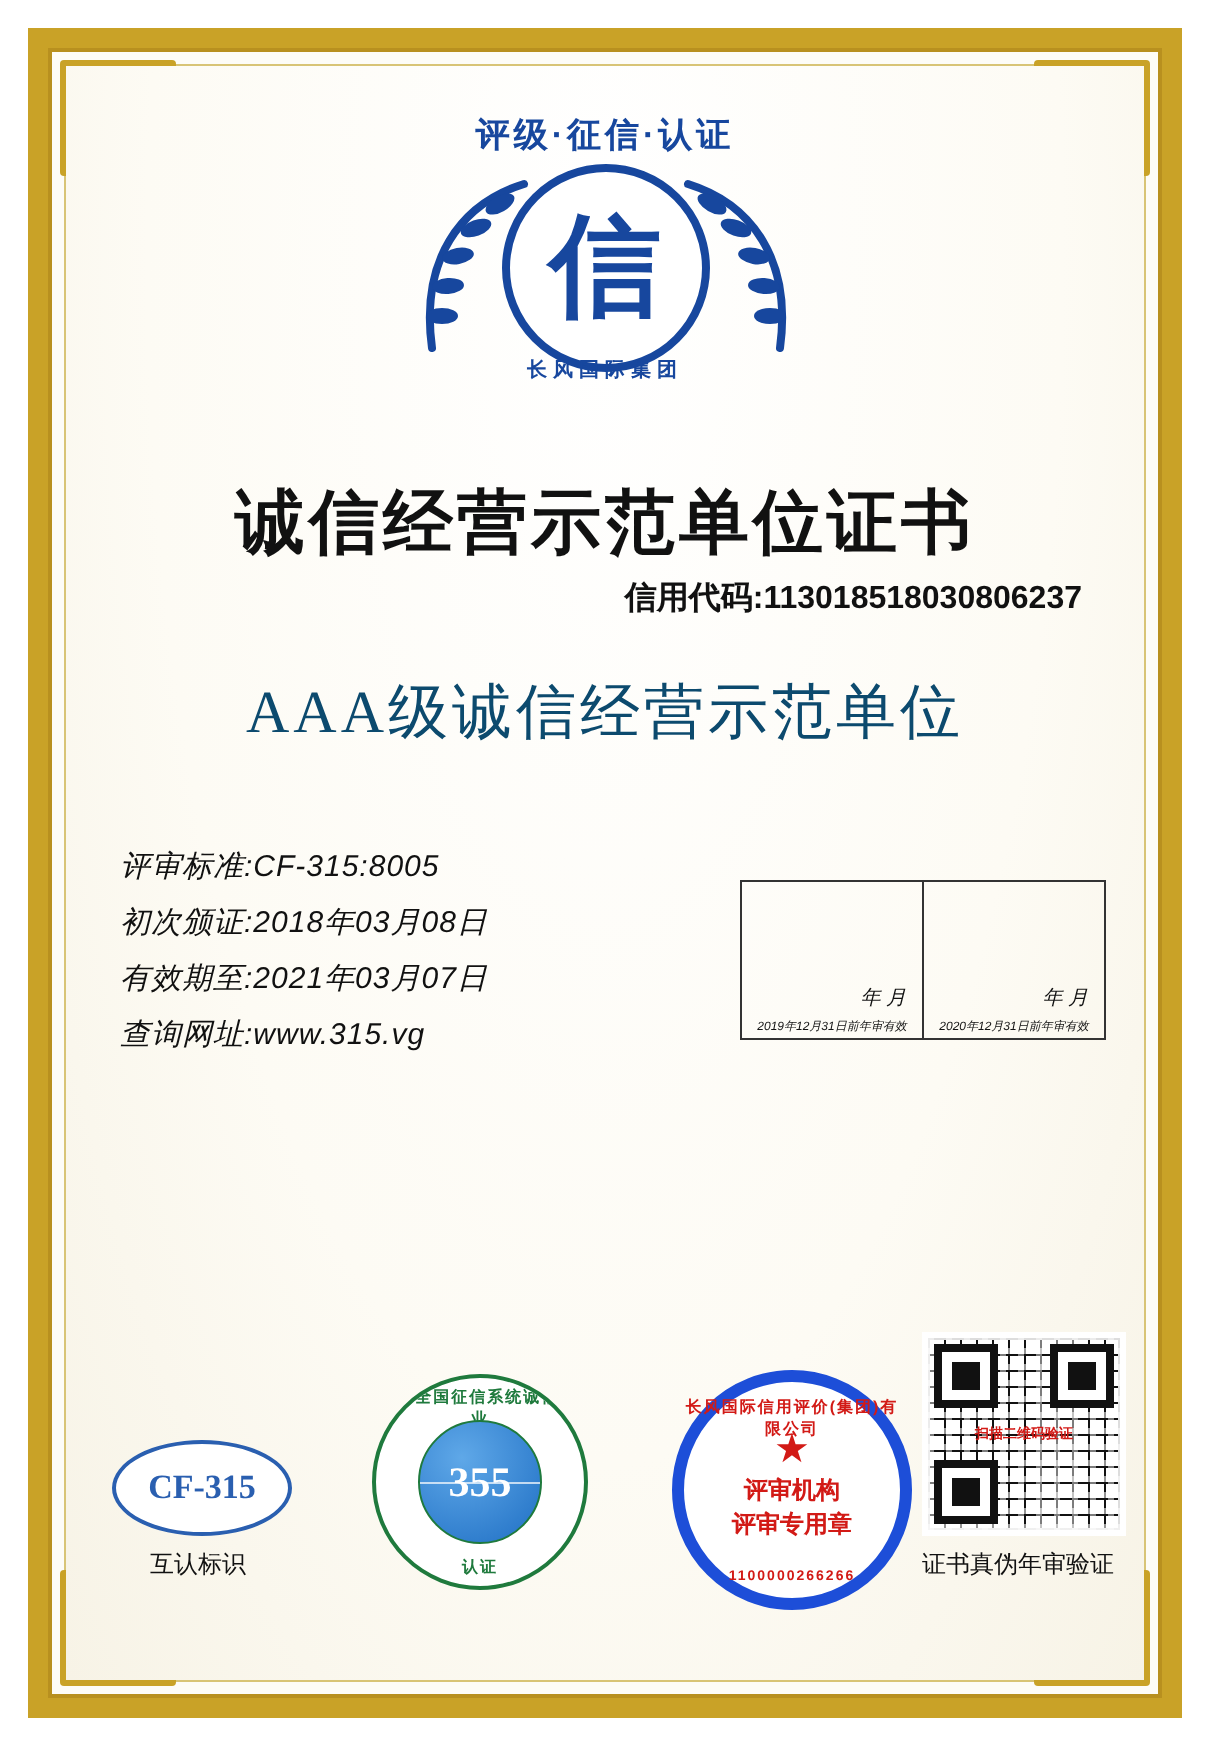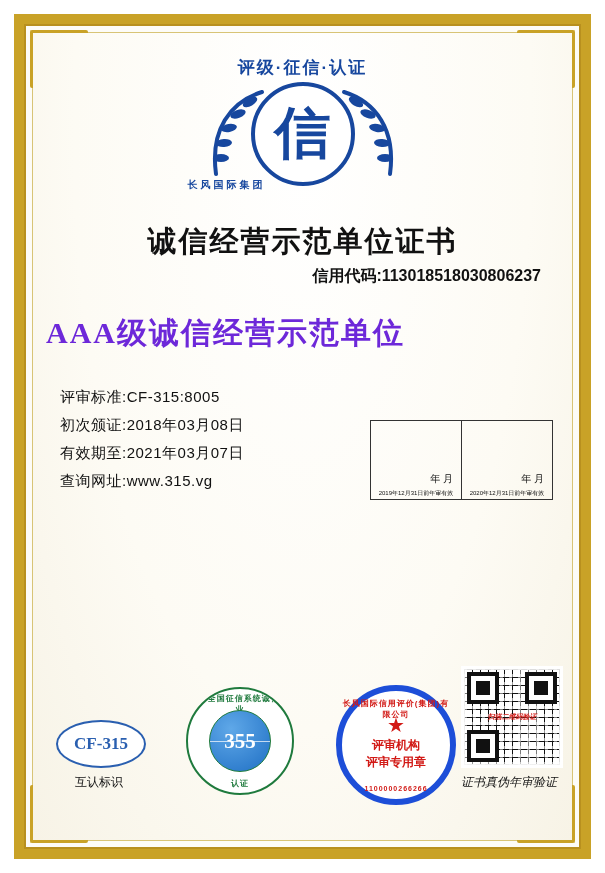--- a/index.html
+++ b/index.html
@@ -55,48 +55,48 @@
     width:96px;height:96px;border-radius:50%;
     border:4px solid #17479e;color:#17479e;
     display:flex;align-items:center;justify-content:center;
     font-size:56px;font-weight:bold;font-family:"Liberation Serif",serif;
     background:#ffffff;
   }
   .wheat{position:absolute;top:36px;width:70px;height:96px;color:#17479e;}
   .wheat.l{left:12px;}
   .wheat.r{right:12px;}
   .emblem-sub{
-    position:absolute;left:0;right:0;top:128px;
+    position:absolute;left:0;right:0;top:128px;text-align:center;
     font-size:10px;color:#17479e;letter-spacing:3px;font-weight:bold;
     font-family:"Liberation Sans",sans-serif;
   }
 
   
   .title{
-    text-align:center;font-size:29px;font-weight:bold;color:#111;
-    letter-spacing:2px;margin:12px 0 4px;
+    text-align:center;font-size:35px;font-weight:bold;color:#111;
+    letter-spacing:2px;margin:28px 0 4px;
     font-family:"Liberation Sans",sans-serif;
   }
   .code-line{
     text-align:right;font-size:16px;color:#111;font-weight:bold;
     margin:4px 18px 0 0;font-family:"Liberation Sans",sans-serif;
   }
   .company{
     text-align:center;font-size:27px;font-weight:bold;color:#111;
     letter-spacing:3px;margin:26px 0 0;
     font-family:"Liberation Sans",sans-serif;
   }
   .grade{
-    text-align:left;font-size:30px;font-weight:bold;color:#6d28d9;
+    text-align:center;font-size:30px;font-weight:normal;color:#0c4a6e;
     letter-spacing:2px;margin:26px 0 0;
     font-family:"Liberation Serif",serif;
   }
 
   
-  .mid{display:flex;margin-top:34px;align-items:flex-end;}
+  .mid{display:flex;margin-top:47px;align-items:center;font-style:italic;}
   .info{flex:0 0 300px;padding-left:14px;}
   .info-row{font-size:15px;color:#111;margin-bottom:9px;letter-spacing:.5px;
     font-family:"Liberation Sans",sans-serif;}
   .annual{flex:1;margin-left:10px;margin-right:6px;}
   .annual-title{
     font-size:12px;font-weight:bold;color:#111;border:1px solid #333;
     border-bottom:none;padding:3px 6px;display:block;
     font-family:"Liberation Sans",sans-serif;
   }
   .annual-body{display:flex;border:1px solid #333;height:78px;}
@@ -164,21 +164,21 @@
     position:absolute;left:0;right:0;top:46px;text-align:center;
     font-size:12px;color:#d21a16;font-weight:bold;
     font-family:"Liberation Sans",sans-serif;
   }
   .redseal-sub{
     position:absolute;left:0;right:0;top:63px;text-align:center;
     font-size:12px;color:#d21a16;font-weight:bold;
     font-family:"Liberation Sans",sans-serif;
   }
 
-  .qr{right:2px;bottom:38px;width:96px;text-align:center;font-style:italic;}
+  .qr{right:2px;bottom:38px;width:96px;text-align:center;}
   .qr-box{
     width:96px;height:96px;background:#fff;position:relative;
     background-image:
       linear-gradient(90deg,#111 1px,transparent 1px),
       linear-gradient(#111 1px,transparent 1px);
     background-size:8px 8px;
     border:3px solid #fff;
     box-shadow:0 0 0 1px #ddd inset;
   }
   .qr-mask{position:absolute;inset:0;

